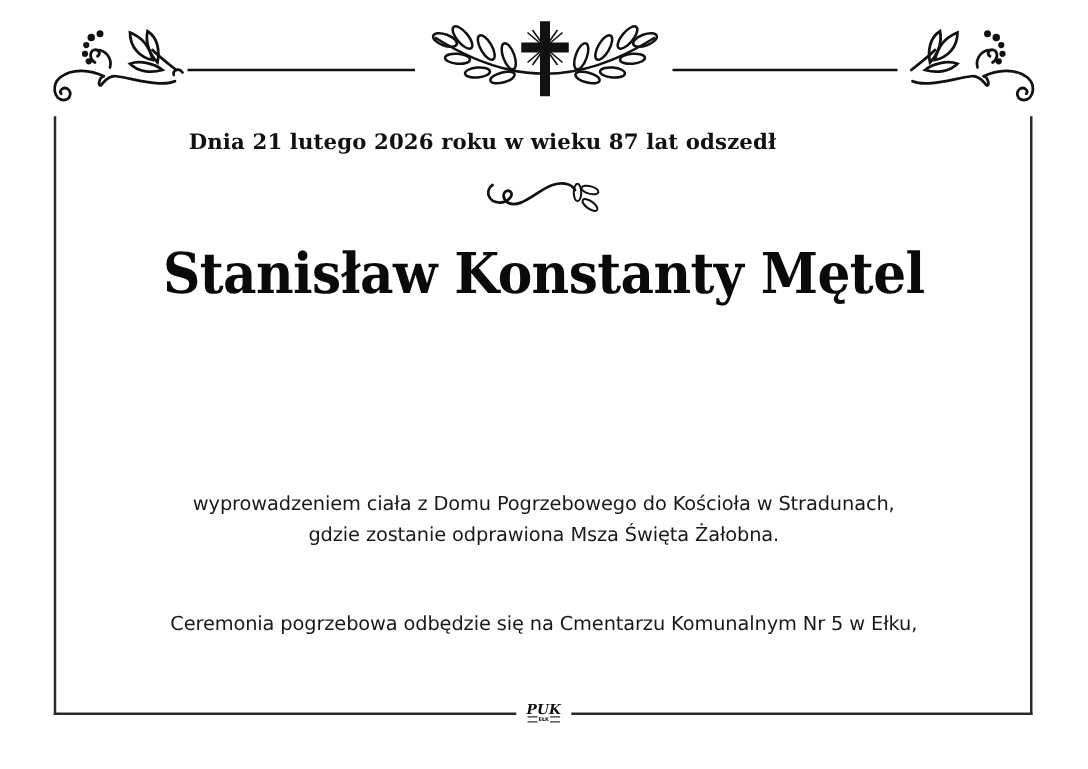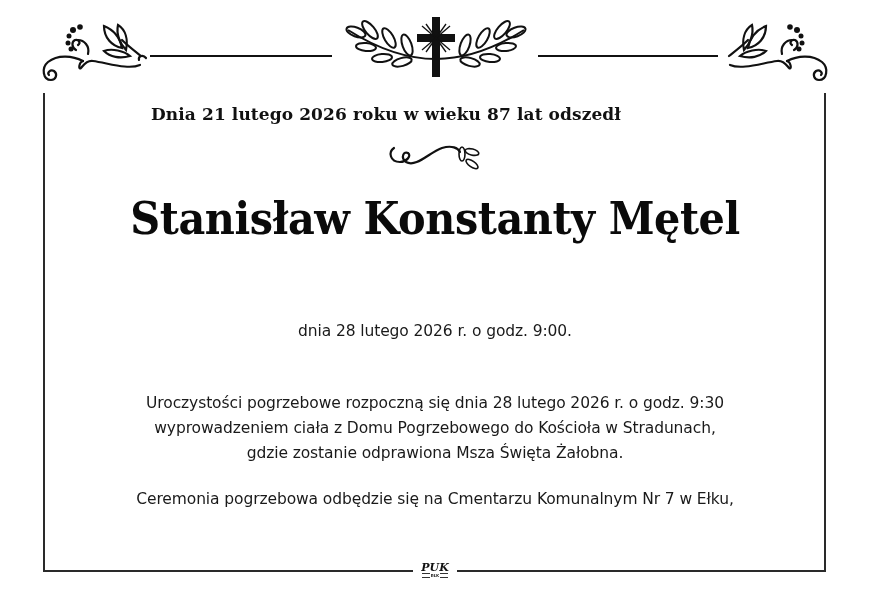--- a/index.html
+++ b/index.html
@@ -117,31 +117,29 @@
   <g fill="none" stroke="#111" stroke-width="1.6">
     <ellipse cx="76" cy="12" rx="3" ry="7"></ellipse>
     <ellipse cx="86" cy="10" rx="7" ry="3" transform="rotate(15 86 10)"></ellipse>
     <ellipse cx="86" cy="22" rx="7" ry="3" transform="rotate(35 86 22)"></ellipse>
   </g>
 </svg>
 
 <div class="name">Stanisław Konstanty Mętel</div>
 
 <div class="para p1">
-  <span>dnia 28 lutego 2026 r. o godz. 9:00.</span>
 </div>
 
 <div class="para p2">
-  <span>Uroczystości pogrzebowe rozpoczną się dnia 28 lutego 2026 r. o godz. 9:30</span>
   <span>wyprowadzeniem ciała z Domu Pogrzebowego do Kościoła w Stradunach,</span>
   <span>gdzie zostanie odprawiona Msza Święta Żałobna.</span>
 </div>
 
 <div class="para p3">
-  <span>Ceremonia pogrzebowa odbędzie się na Cmentarzu Komunalnym Nr 7 w Ełku,</span>
+  <span>Ceremonia pogrzebowa odbędzie się na Cmentarzu Komunalnym Nr 5 w Ełku,</span>
 </div>
 
 <div class="logo">
   <div class="logo-main">PUK</div>
   <div class="logo-sub">
     <span class="bar"></span>
     <span class="txt">EŁK</span>
     <span class="bar"></span>
   </div>
 </div>

